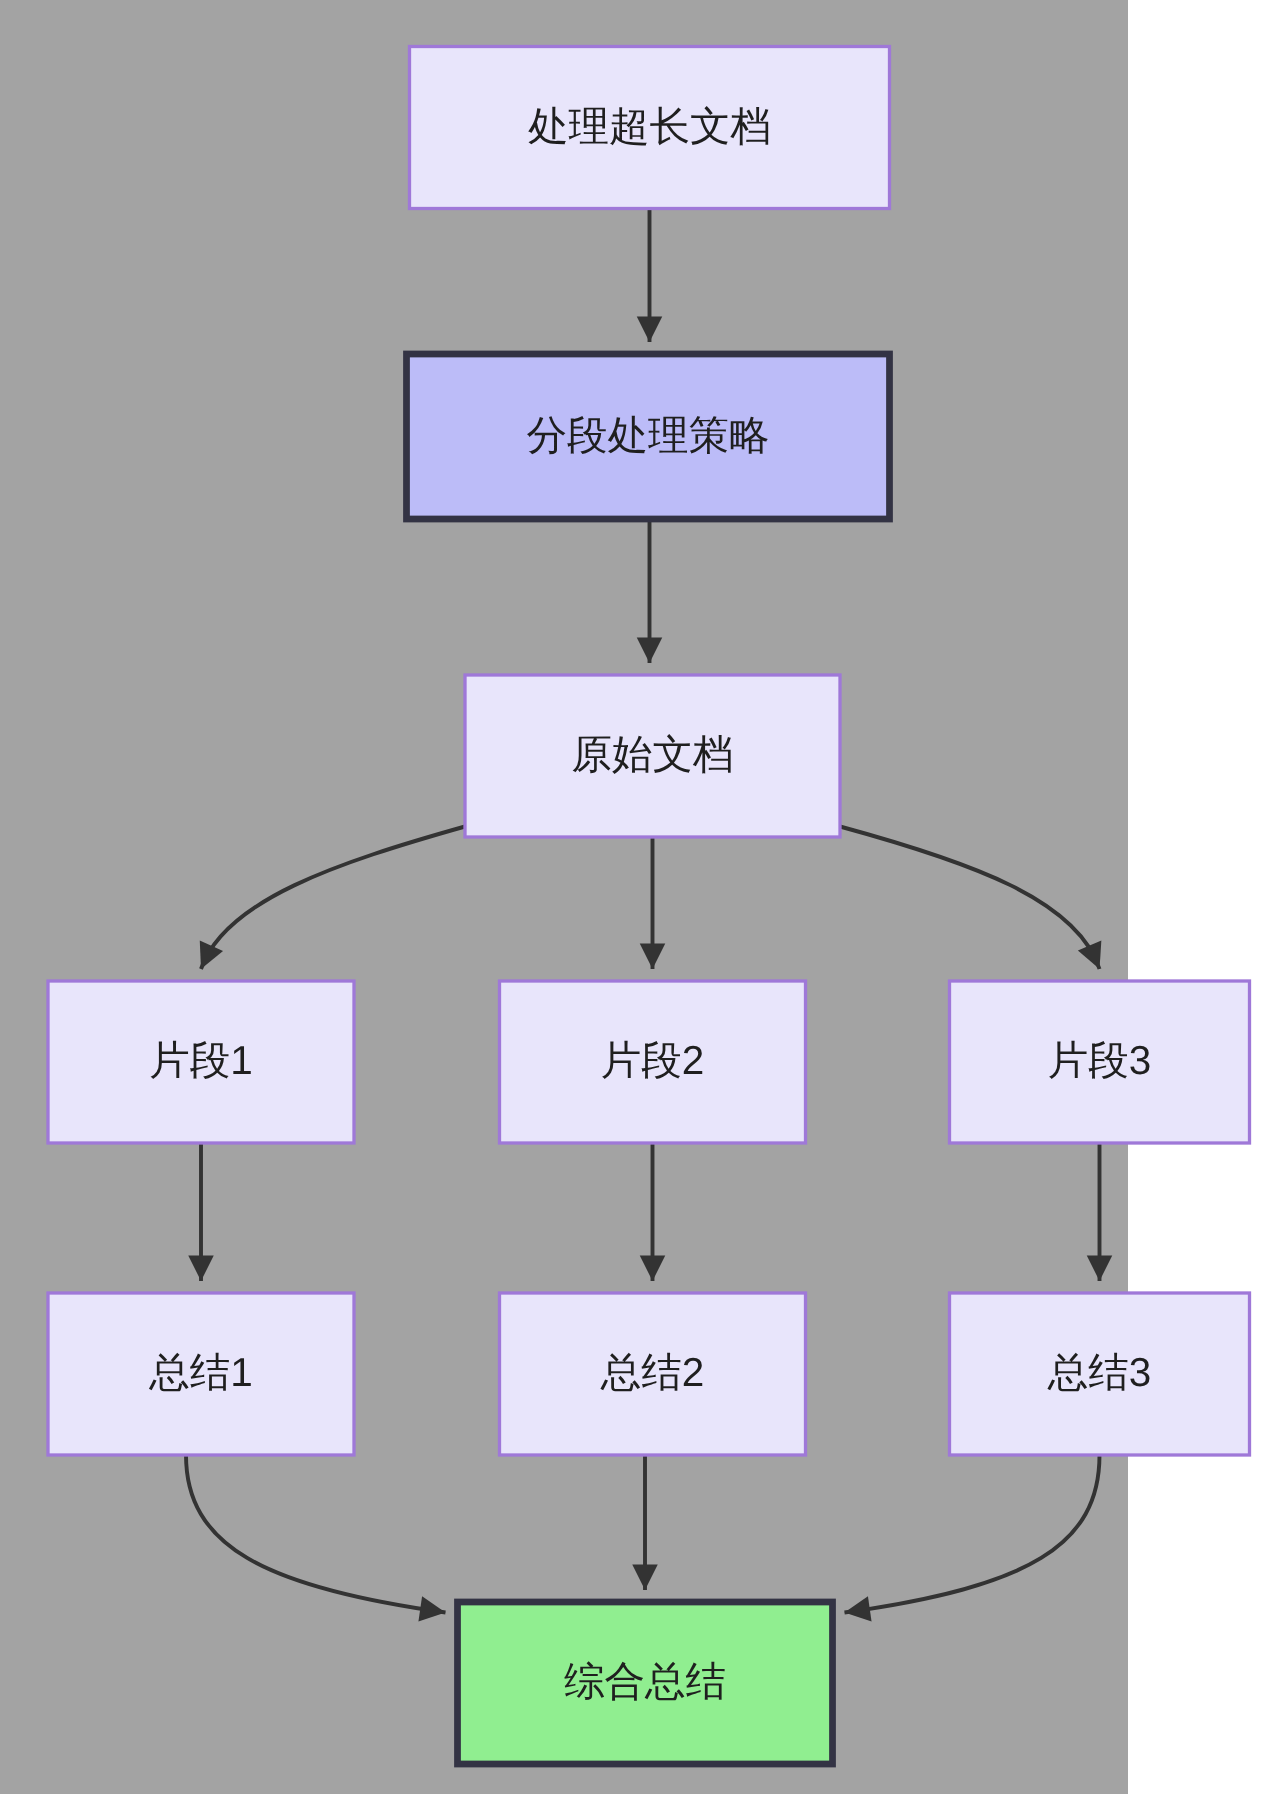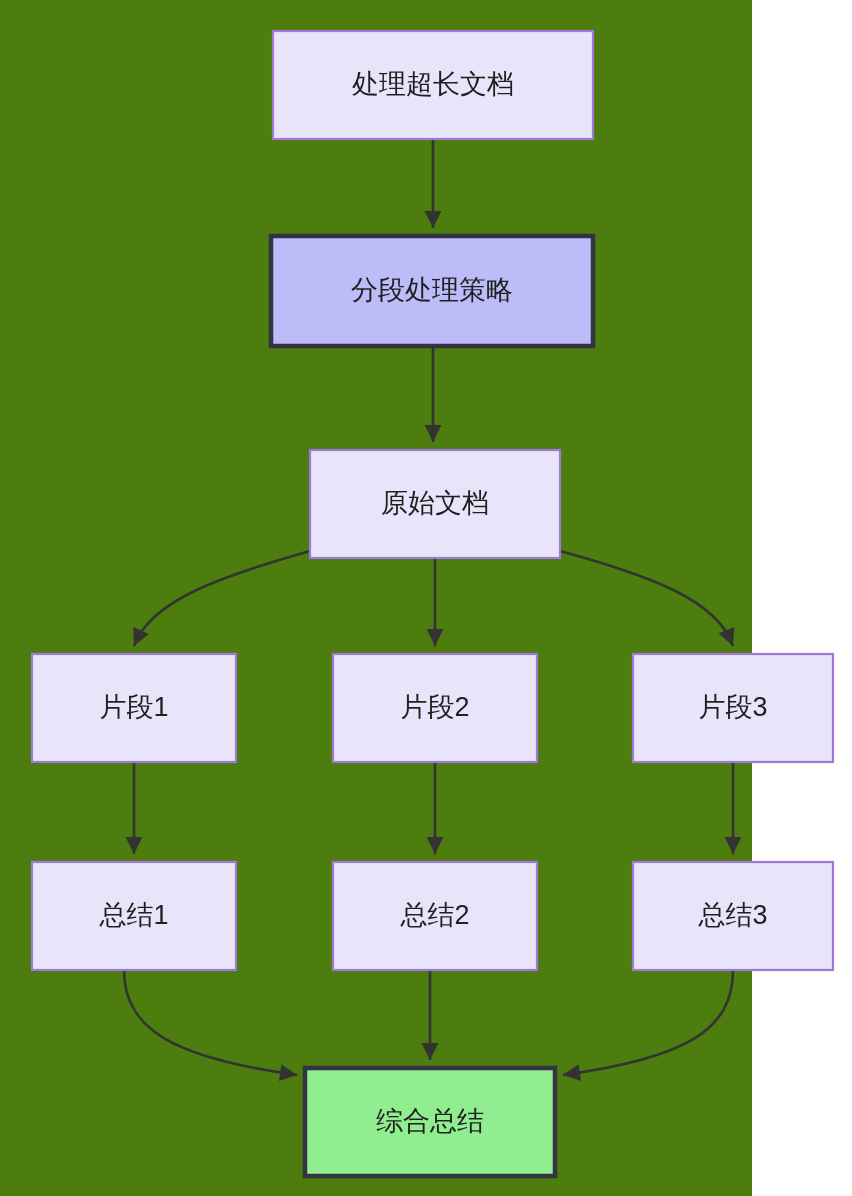--- a/index.html
+++ b/index.html
@@ -11,21 +11,21 @@
   body {
     width: 852px;
     height: 1196px;
     font-family: "Liberation Sans", "DejaVu Sans", sans-serif;
     overflow: hidden;
   }
   #flowchart-root {
     position: relative;
     width: 752px;
     height: 1196px;
-    background: #4d7c0f;
+    background: #a3a3a3;
   }
   svg#flow-svg {
     position: absolute;
     top: 0;
     left: 0;
     width: 852px;
     height: 1196px;
     display: block;
   }
   .node-rect {

